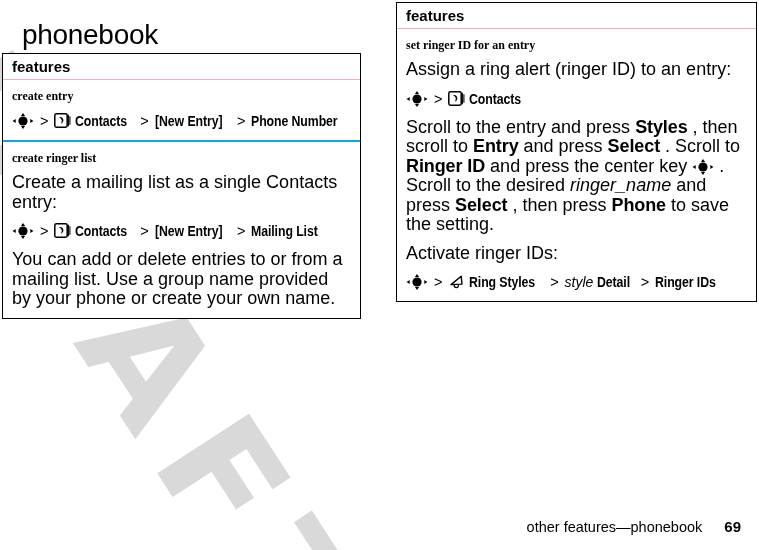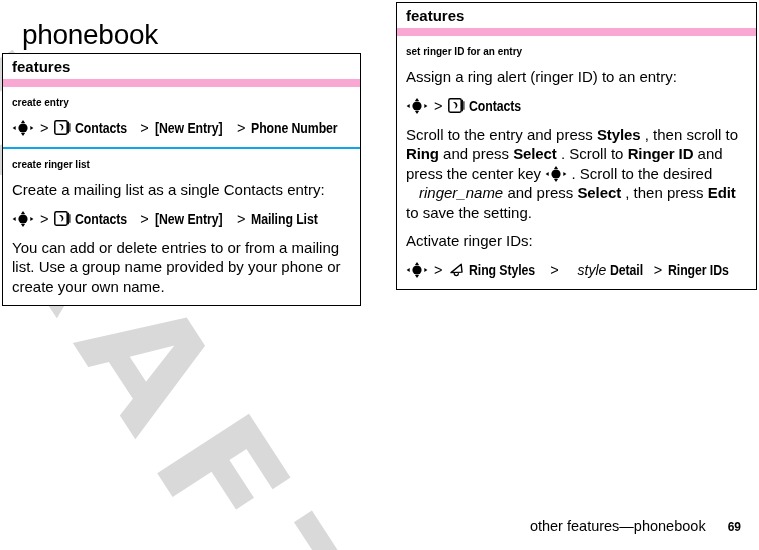--- a/index.html
+++ b/index.html
@@ -63,39 +63,40 @@
     background: transparent;
     z-index: 2;
   }
   #table-left  { left: 2px;   top: 53px; width: 359px; }
   #table-right { left: 396px; top: 2px;  width: 361px; }
 
   .table-header {
     font-size: 15px;
     font-weight: 700;
     padding: 4px 9px 3px 9px;
-    border-bottom: 8px solid #f9a8d4;
+    border-bottom: 1px solid #f9a8d4;
     line-height: 18px;
     background: #ffffff;
   }
   .table-section {
     border-bottom: 2px solid #0ea5e9;
     padding: 5px 9px 9px 9px;
     background: #ffffff;
   }
   .table-section.last { border-bottom: none; }
 
   .section-title {
-    font-size: 10px;
+    font-size: 12px;
     font-weight: 700;
     line-height: 20px;
     margin: 1px 0 5px 0;
+    font-family: Liberation Serif, serif;
   }
   .para {
-    font-size: 15px;
+    font-size: 18px;
     line-height: 19.5px;
     margin: 0 0 9px 0;
     font-weight: 400;
   }
   .para:last-child { margin-bottom: 0; }
 
   
   .path {
     font-size: 14px;
     line-height: 20px;
@@ -116,21 +117,21 @@
     font-weight: 400;
     font-size: 14.5px;
     padding: 0 2px;
   }
   b.inline {
     font-family: "Liberation Sans Narrow", "Liberation Sans", sans-serif;
     font-weight: 700;
     font-stretch: condensed;
     letter-spacing: -0.1px;
   }
-  i.var { font-style: italic; font-weight: 400; margin-left: 13px; }
+  i.var { font-style: italic; font-weight: 400; }
 
   
   .icon { display: inline-block; vertical-align: -3px; }
 
   .nav-icon { width: 22px; height: 16px; position: relative; }
   .contacts-icon { width: 17px; height: 15px; vertical-align: -2px; }
   .bell-icon { width: 17px; height: 15px; vertical-align: -2px; }
 
   
   #footer {
@@ -140,21 +141,21 @@
     width: 741px;
     text-align: right;
     z-index: 3;
     font-size: 14.5px;
     line-height: 18px;
   }
   #footer .f-label { font-weight: 400; }
   #footer .f-page {
     font-weight: 700;
     margin-left: 22px;
-    font-size: 12px;
+    font-size: 15px;
   }
 </style>
 </head>
 <body>
 
 <div id="watermark">
   <div class="draft-text">DRAFT</div>
 </div>
 
 <h1 id="page-title">phonebook</h1>
@@ -208,27 +209,27 @@
               <polygon points="11,0 13.1,3.1 8.9,3.1" fill="#000"></polygon>
               <polygon points="11,16 13.1,12.9 8.9,12.9" fill="#000"></polygon>
               <polygon points="0.6,8 3.7,5.9 3.7,10.1" fill="#000"></polygon>
               <polygon points="21.4,8 18.3,5.9 18.3,10.1" fill="#000"></polygon>
             </svg></span> <span class="sep">&gt;</span> <span class="icon contacts-icon"><svg width="17" height="15" viewBox="0 0 17 15">
               <rect x="0.8" y="0.8" width="12.4" height="13.4" rx="1.6" ry="1.6" fill="none" stroke="#000" stroke-width="1.5"></rect>
               <path d="M5.0 4.2 C7.3 3.4 9.6 5.2 9.4 7.6 C9.3 9.2 8.1 10.4 6.6 10.6 C7.6 9.4 8.0 8.2 7.7 7.0 C7.4 5.8 6.4 4.8 5.0 4.2 Z" fill="#000"></path>
               <path d="M14.3 1.8 L14.3 13.2" stroke="#000" stroke-width="1.3" fill="none"></path>
               <path d="M15.9 3.2 L15.9 11.8" stroke="#000" stroke-width="1.1" fill="none"></path>
             </svg></span> <b class="pb">Contacts</b> </p>
-        <p class="para">Scroll to the entry and press <b class="inline">Styles</b> , then scroll to <b class="inline">Ring</b>  and press <b class="inline">Select</b> . Scroll to <b class="inline">Ringer ID</b>  and press the center key <span class="icon nav-icon"><svg width="22" height="16" viewBox="0 0 22 16">
-              <circle cx="11" cy="8" r="4.6" fill="#000"></circle>
-              <polygon points="11,0 13.1,3.1 8.9,3.1" fill="#000"></polygon>
-              <polygon points="11,16 13.1,12.9 8.9,12.9" fill="#000"></polygon>
-              <polygon points="0.6,8 3.7,5.9 3.7,10.1" fill="#000"></polygon>
-              <polygon points="21.4,8 18.3,5.9 18.3,10.1" fill="#000"></polygon>
-            </svg></span> . Scroll to the desired <i class="var">ringer_name</i>  and press <b class="inline">Select</b> , then press <b class="inline">Edit</b>  to save the setting.</p>
+        <p class="para">Scroll to the entry and press <b class="inline">Styles</b> , then scroll to <b class="inline">Entry</b>  and press <b class="inline">Select</b> . Scroll to <b class="inline">Ringer ID</b>  and press the center key <span class="icon nav-icon"><svg width="22" height="16" viewBox="0 0 22 16">
+              <circle cx="11" cy="8" r="4.6" fill="#000"></circle>
+              <polygon points="11,0 13.1,3.1 8.9,3.1" fill="#000"></polygon>
+              <polygon points="11,16 13.1,12.9 8.9,12.9" fill="#000"></polygon>
+              <polygon points="0.6,8 3.7,5.9 3.7,10.1" fill="#000"></polygon>
+              <polygon points="21.4,8 18.3,5.9 18.3,10.1" fill="#000"></polygon>
+            </svg></span> . Scroll to the desired <i class="var">ringer_name</i>  and press <b class="inline">Select</b> , then press <b class="inline">Phone</b>  to save the setting.</p>
         <p class="para">Activate ringer IDs:</p>
         <p class="path"><span class="icon nav-icon"><svg width="22" height="16" viewBox="0 0 22 16">
               <circle cx="11" cy="8" r="4.6" fill="#000"></circle>
               <polygon points="11,0 13.1,3.1 8.9,3.1" fill="#000"></polygon>
               <polygon points="11,16 13.1,12.9 8.9,12.9" fill="#000"></polygon>
               <polygon points="0.6,8 3.7,5.9 3.7,10.1" fill="#000"></polygon>
               <polygon points="21.4,8 18.3,5.9 18.3,10.1" fill="#000"></polygon>
             </svg></span> <span class="sep">&gt;</span> <span class="icon bell-icon"><svg width="17" height="15" viewBox="0 0 17 15">
               <path d="M3.0 10.6 L13.2 2.2 L14.0 10.1 Z" fill="none" stroke="#000" stroke-width="1.4" stroke-linejoin="round"></path>
               <path d="M6.2 11.2 C6.2 12.6 7.2 13.6 8.4 13.6 C9.5 13.6 10.3 12.8 10.4 11.6" fill="none" stroke="#000" stroke-width="1.3" stroke-linecap="round"></path>

